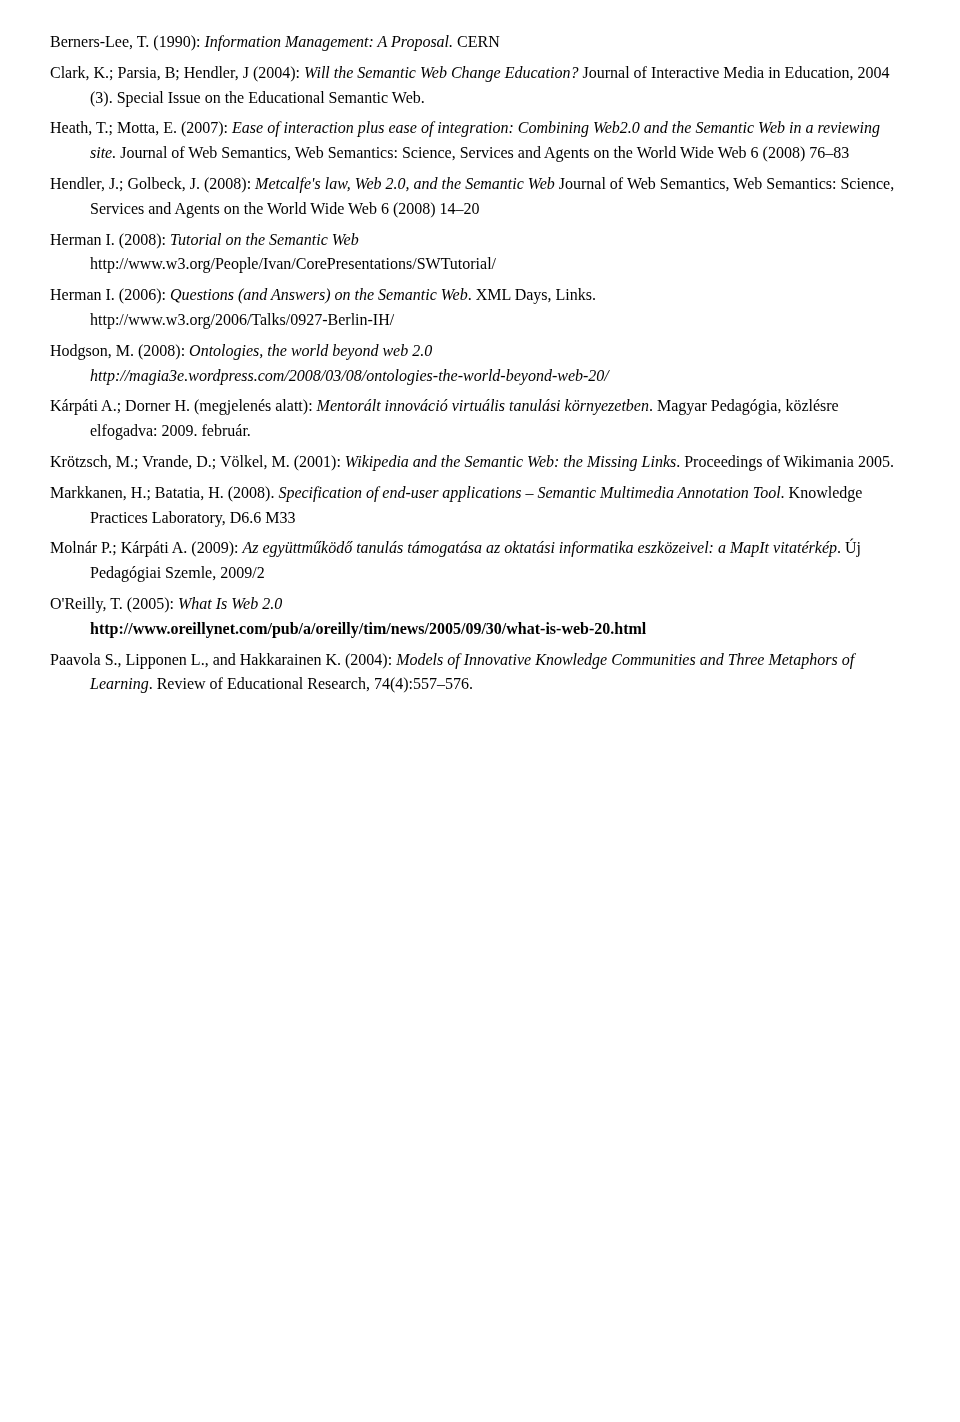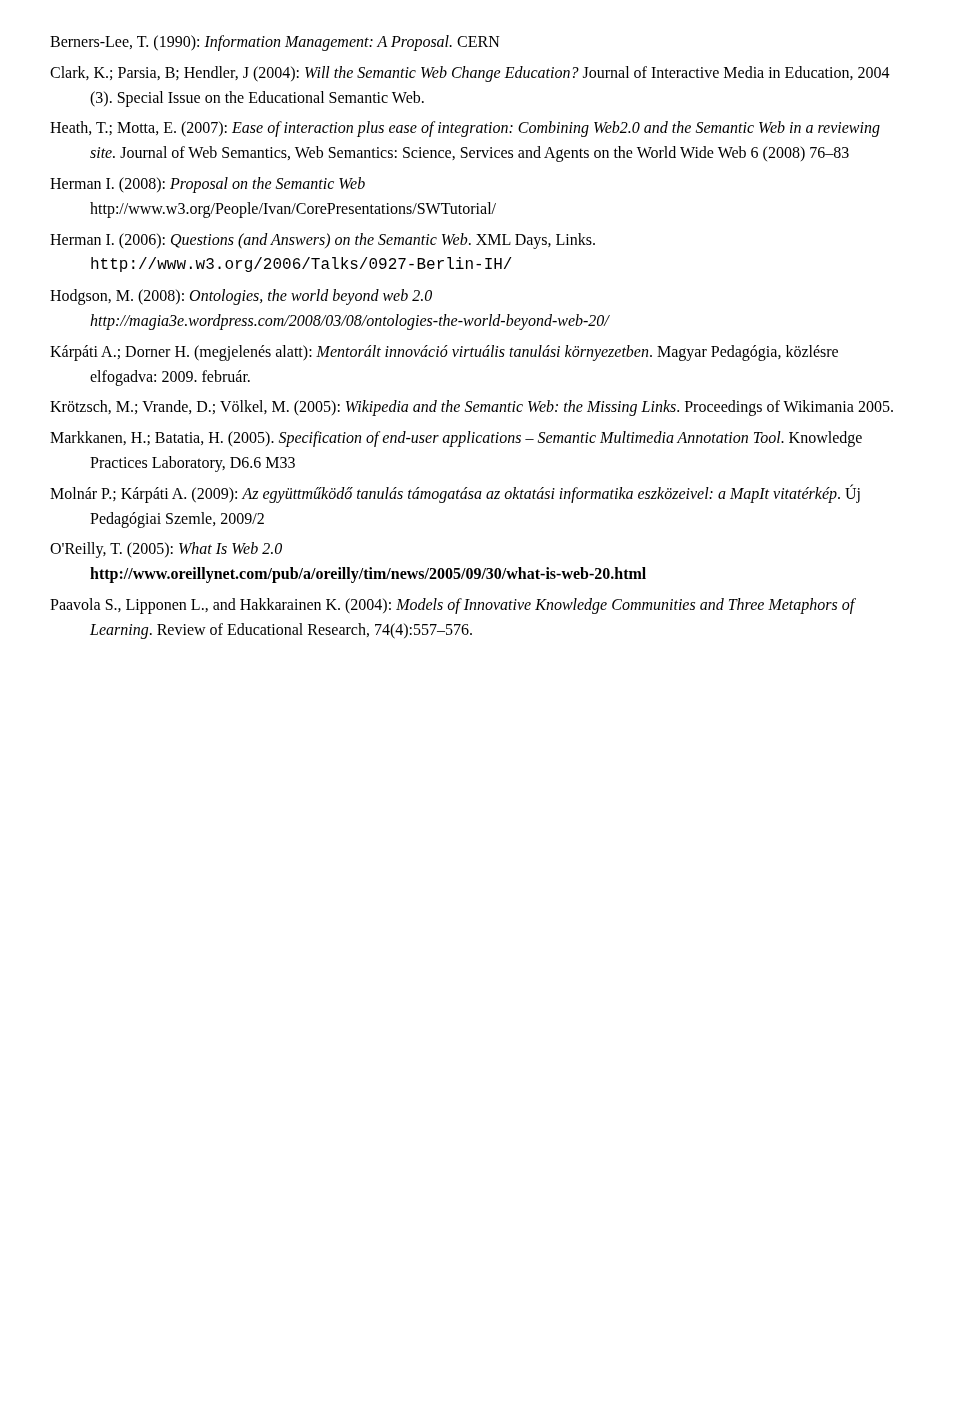--- a/index.html
+++ b/index.html
@@ -40,47 +40,50 @@
 
 
   <p class="hanging">
     <span>Clark, K.; Parsia, B; Hendler, J (2004): </span><em>Will the Semantic Web Change Education?</em><span> Journal of Interactive Media in Education, 2004 (3). Special Issue on the Educational Semantic Web.</span>
   </p>
 
   <p class="hanging">
     <span>Heath, T.; Motta, E. (2007): </span><em>Ease of interaction plus ease of integration: Combining Web2.0 and the Semantic Web in a reviewing site.</em><span> Journal of Web Semantics, Web Semantics: Science, Services and Agents on the World Wide Web 6 (2008) 76–83</span>
   </p>
 
+  <p class="hanging">
+    <span>Hendler, J.; Golbeck, J. (2008): </span><em>Metcalfe's law, Web 2.0, and the Semantic Web</em><span> Journal of Web Semantics, Web Semantics: Science, Services and Agents on the World Wide Web 6 (2008) 14–20</span>
+  </p>
 
   <p class="hanging">
-    <span>Herman I. (2008): </span><em>Proposal on the Semantic Web</em><br>
+    <span>Herman I. (2008): </span><em>Tutorial on the Semantic Web</em><br>
     <span style="padding-left:40px; display:inline-block;">http://www.w3.org/People/Ivan/CorePresentations/SWTutorial/</span>
   </p>
 
   <p class="hanging">
     <span>Herman I. (2006): </span><em>Questions (and Answers) on the Semantic Web</em><span>. XML Days, Links.</span><br>
-    <span style="padding-left:40px; display:inline-block;font-family:Liberation Mono, monospace;">http://www.w3.org/2006/Talks/0927-Berlin-IH/</span>
+    <span style="padding-left:40px; display:inline-block;">http://www.w3.org/2006/Talks/0927-Berlin-IH/</span>
   </p>
 
   <p class="hanging">
     <span>Hodgson, M. (2008): </span><em>Ontologies, the world beyond web 2.0</em><br>
     <span style="padding-left:40px; display:inline-block;font-style:italic;">http://magia3e.wordpress.com/2008/03/08/ontologies-the-world-beyond-web-20/</span>
   </p>
 
   <p class="hanging">
     <span>Kárpáti A.; Dorner H. (megjelenés alatt): </span><em>Mentorált innováció virtuális tanulási környezetben</em><span>. Magyar Pedagógia, közlésre elfogadva: 2009. február.</span>
   </p>
 
 
   <p class="hanging">
-    <span>Krötzsch, M.; Vrande, D.; Völkel, M. (2005): </span><em>Wikipedia and the Semantic Web: the Missing Links</em><span>. Proceedings of Wikimania 2005.</span>
+    <span>Krötzsch, M.; Vrande, D.; Völkel, M. (2001): </span><em>Wikipedia and the Semantic Web: the Missing Links</em><span>. Proceedings of Wikimania 2005.</span>
   </p>
 
   <p class="hanging">
-    <span>Markkanen, H.; Batatia, H. (2005). </span><em>Specification of end-user applications – Semantic Multimedia Annotation Tool</em><span>. Knowledge Practices Laboratory, D6.6 M33</span>
+    <span>Markkanen, H.; Batatia, H. (2008). </span><em>Specification of end-user applications – Semantic Multimedia Annotation Tool</em><span>. Knowledge Practices Laboratory, D6.6 M33</span>
   </p>
 
   <p class="hanging">
     <span>Molnár P.; Kárpáti A. (2009): </span><em>Az együttműködő tanulás támogatása az oktatási informatika eszközeivel: a MapIt vitatérkép</em><span>. Új Pedagógiai Szemle, 2009/2</span>
   </p>
 
   <p class="hanging">
     <span>O'Reilly, T. (2005): </span><em>What Is Web 2.0</em><br>
     <span style="padding-left:40px; display:inline-block;font-weight:bold;">http://www.oreillynet.com/pub/a/oreilly/tim/news/2005/09/30/what-is-web-20.html</span>
   </p>

